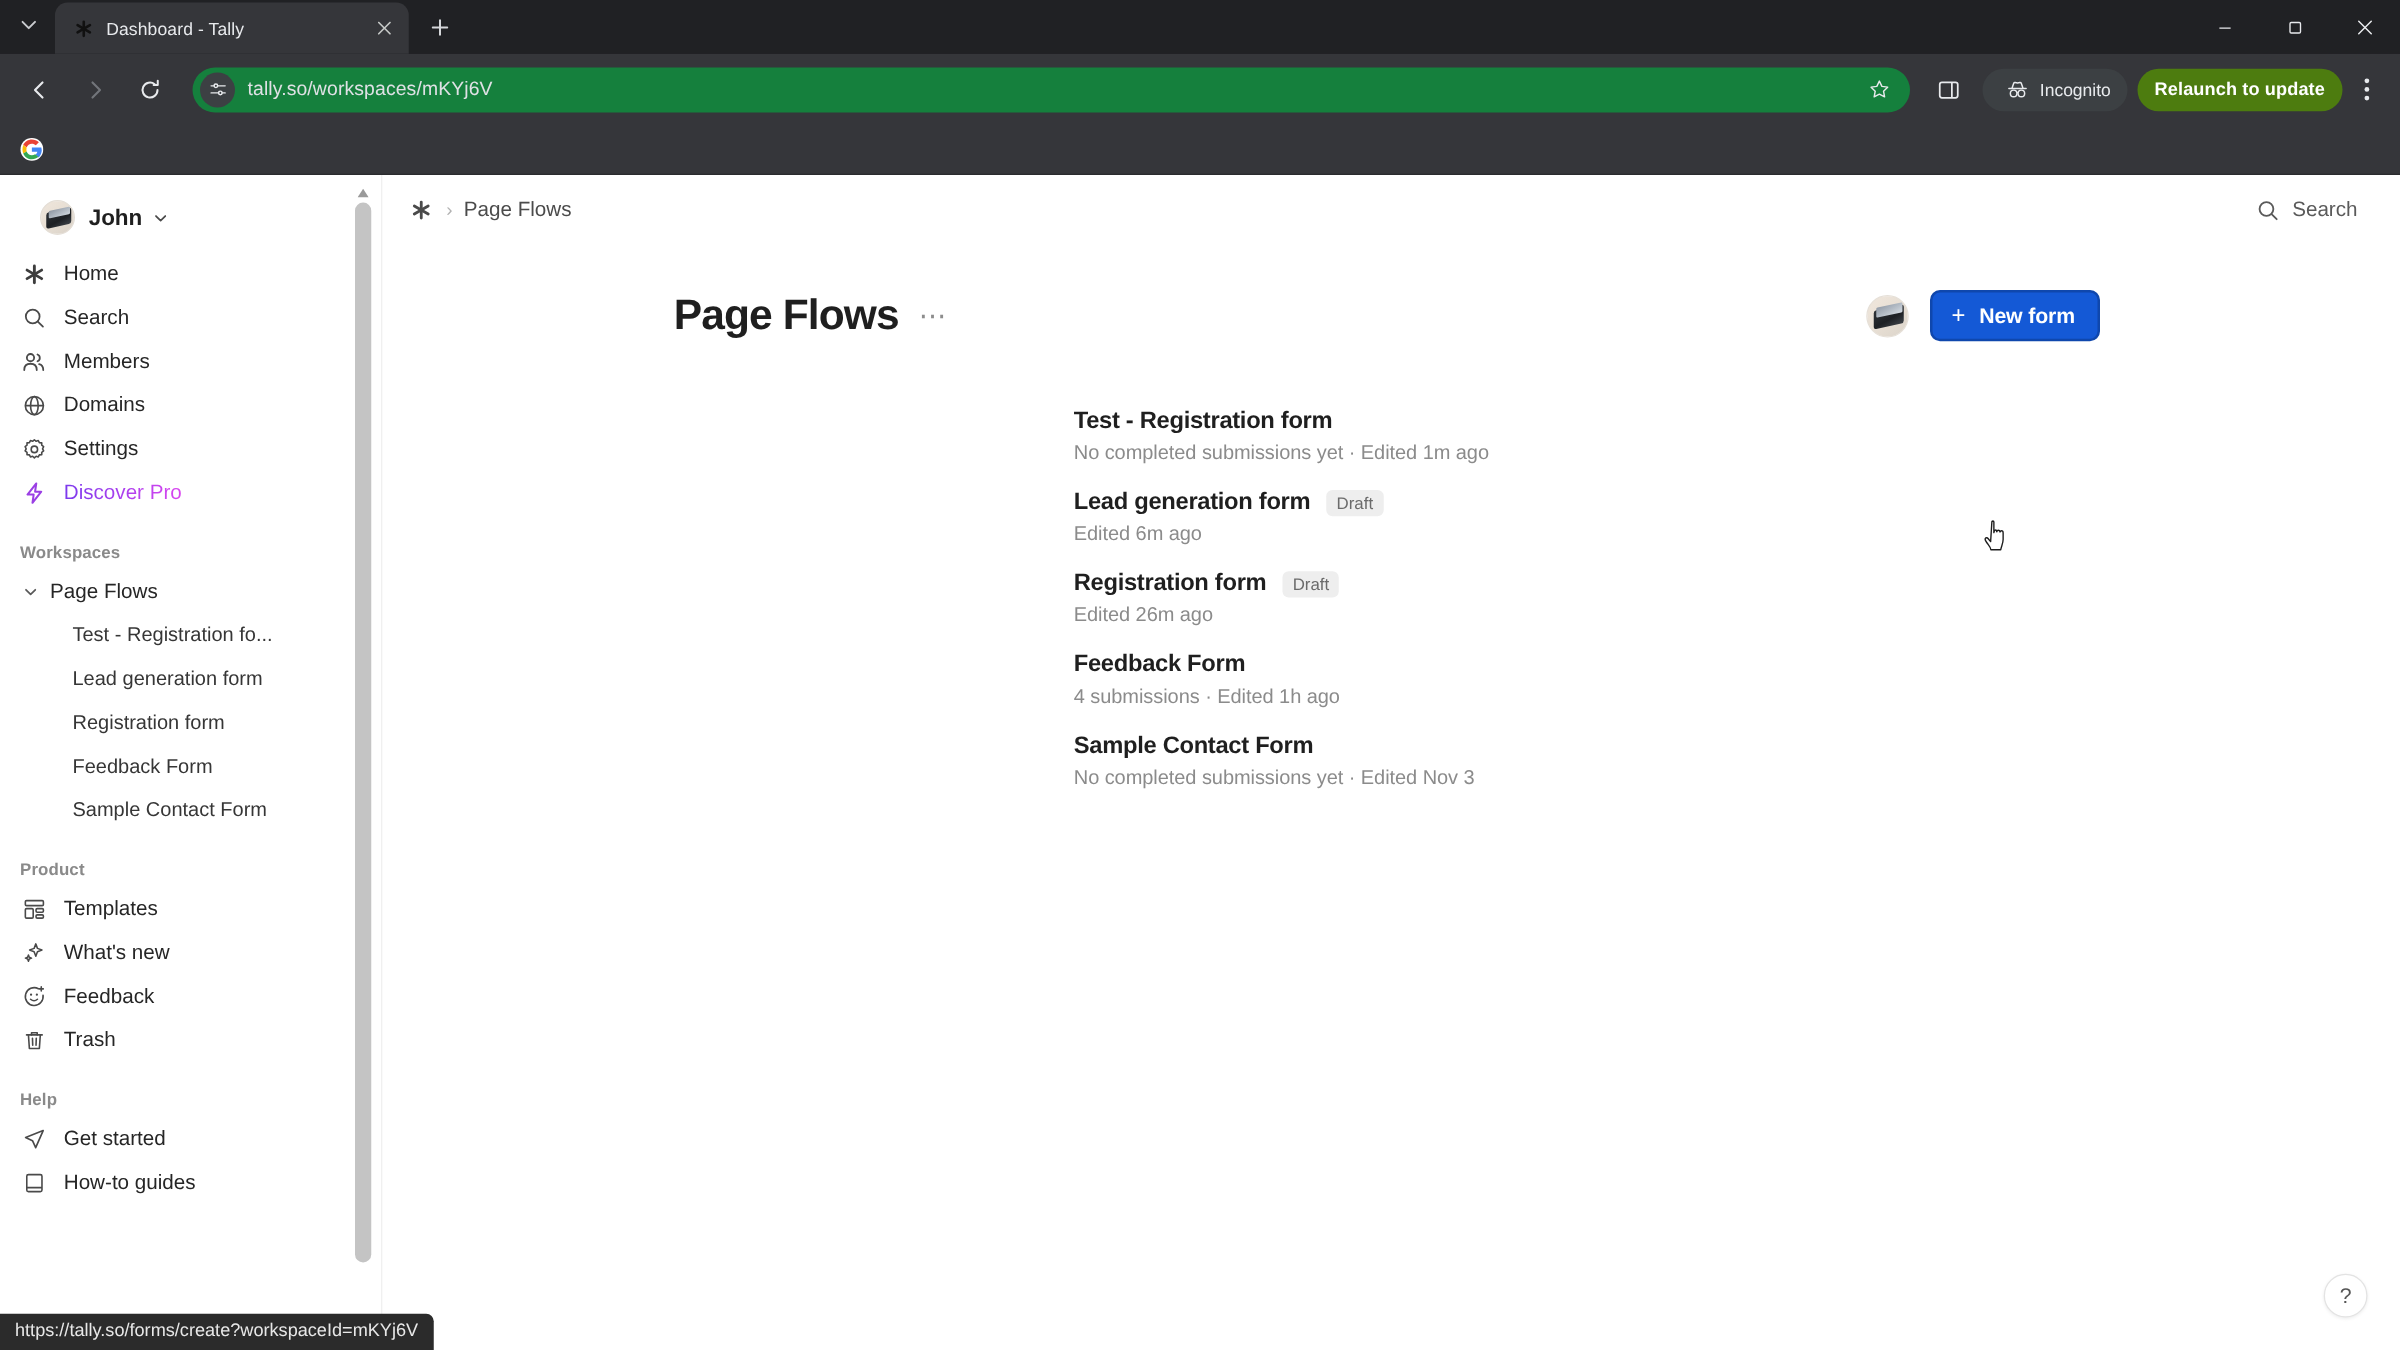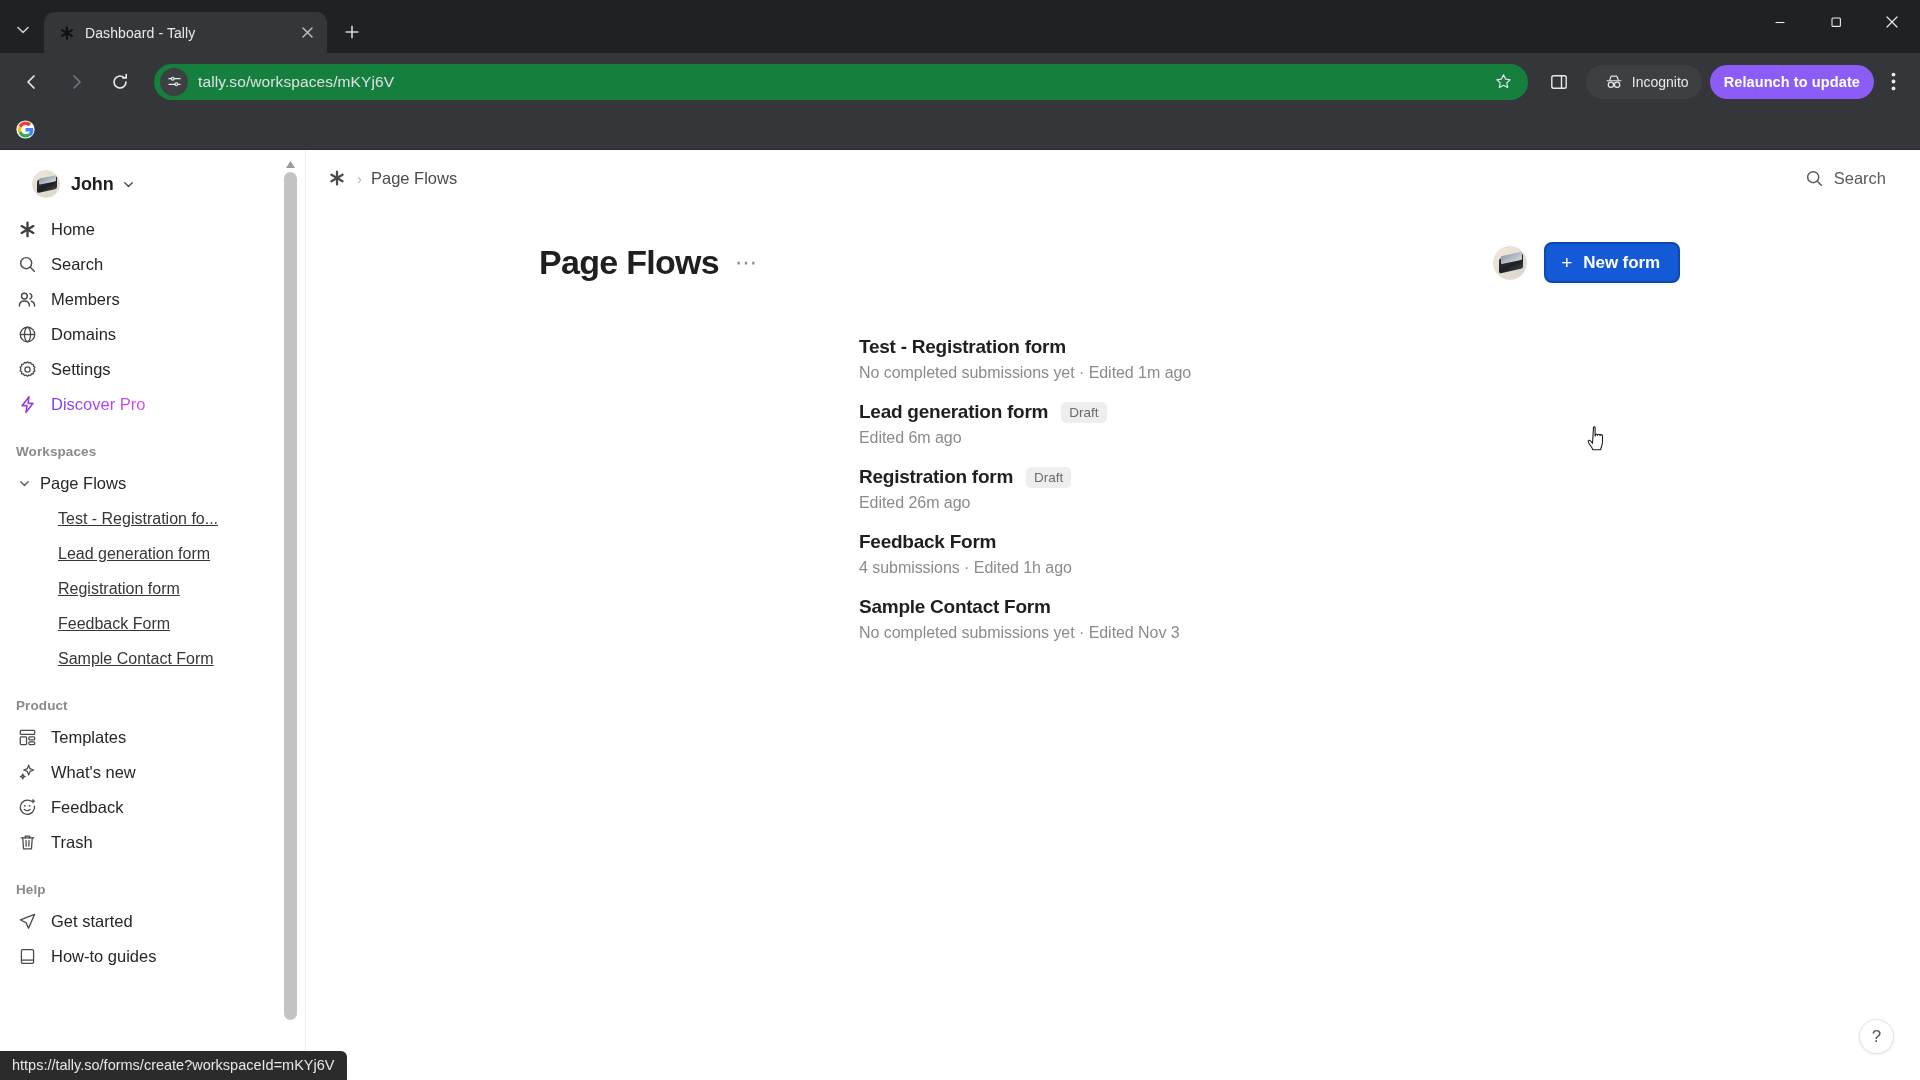--- a/index.html
+++ b/index.html
@@ -7,21 +7,21 @@
     width: 1920px; height: 1080px;
     font-family: "Liberation Sans", sans-serif;
     overflow: hidden;
     background: #fff;
   }
 
   
   #browser { width: 1920px; height: 1080px; display: flex; flex-direction: column; background:#202124; }
 
   .tabstrip {
-    height: 53px; background: #202124;
+    height: 43px; background: #202124;
     display: flex; align-items: flex-end; padding-left: 6px; position: relative;
     flex: none;
   }
   .tab-list-btn {
     width: 34px; height: 34px; border-radius: 17px;
     display:flex; align-items:center; justify-content:center;
     margin-bottom: 6px; margin-right: 4px; cursor: pointer;
   }
   .tab-list-btn svg { fill: #c9cbcf; }
   .tab {
@@ -67,21 +67,21 @@
   }
   .omni-url { color:#dfe1e5; font-size: 15.5px; flex:1; white-space:nowrap; overflow:hidden; letter-spacing:.1px;}
   .omni-star { width: 32px; height:32px; border-radius:16px; display:flex;align-items:center;justify-content:center;cursor:pointer;}
   .tb-icon { width: 36px; height:36px; border-radius:18px; display:flex;align-items:center;justify-content:center;cursor:pointer; margin:0 3px;}
   .incognito-pill {
     height: 34px; border-radius: 17px; background:#3c4043; display:flex; align-items:center;
     padding: 0 13px 0 10px; margin-left: 6px; cursor:pointer;
   }
   .incognito-pill span { color:#e8eaed; font-size: 14px; margin-left: 8px; }
   .relaunch-btn {
-    height: 34px; border-radius: 17px; background:#8b5cf6; display:flex; align-items:center;
+    height: 34px; border-radius: 17px; background:#4d7c0f; display:flex; align-items:center;
     padding: 0 14px; margin-left: 8px; cursor:pointer;
   }
   .relaunch-btn span { color:#ffffff; font-size:14.5px; font-weight:600; letter-spacing:.1px;}
   .kebab { width:34px; height:34px; border-radius:17px; display:flex;align-items:center;justify-content:center;cursor:pointer; margin-left:2px;}
 
   .bookmarks {
     height: 40px; background: #35363a; display:flex; align-items:center; padding-left: 10px; flex:none;
     border-bottom: 1px solid #2a2b2e;
   }
   .bm-item { width: 30px; height: 30px; border-radius: 6px; display:flex;align-items:center;justify-content:center; cursor:pointer;}
@@ -124,21 +124,21 @@
   .nav-item.pro .lbl { background: linear-gradient(90deg,#7c3aed,#d946ef); -webkit-background-clip:text; background-clip:text; color:transparent; }
 
   .section-label {
     font-size: 13.5px; color:#8a8a8a; font-weight:600;
     padding: 22px 0 7px 16px; letter-spacing:.1px;
   }
   .ws-row { height: 35px; display:flex; align-items:center; padding-left: 14px; cursor:pointer; font-size:16.5px; color:#262626; }
   .ws-row .chev { width: 20px; display:flex; align-items:center; justify-content:center; margin-right: 6px; }
   .form-row {
     height: 35px; display:flex; align-items:center; padding-left: 58px; cursor:pointer;
-    font-size: 16px; color:#363636; white-space:nowrap; overflow:hidden; text-overflow:ellipsis;text-decoration:underline;
+    font-size: 16px; color:#363636; white-space:nowrap; overflow:hidden; text-overflow:ellipsis;
   }
 
   .sb-scrollbar {
     position:absolute; right: 8px; top: 8px; width: 13px; bottom: 6px;
   }
   .sb-arrow { width:13px; height:12px; display:flex; align-items:center; justify-content:center;}
   .sb-track { position:absolute; top: 14px; left:0; width: 13px; height: 855px; }
   .sb-thumb { width: 13px; height: 848px; background:#c4c4c4; border-radius: 7px; }
 
   

